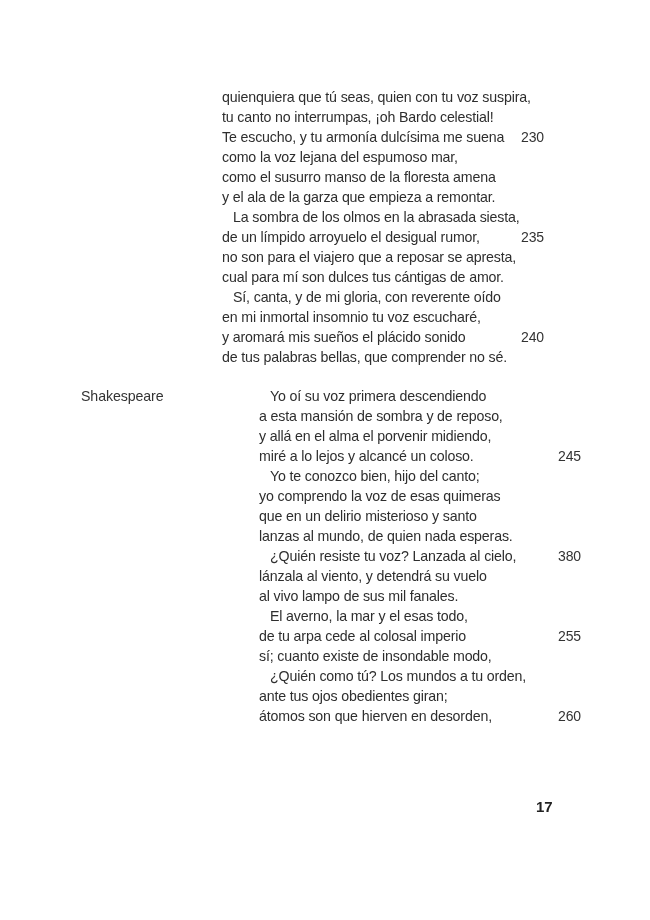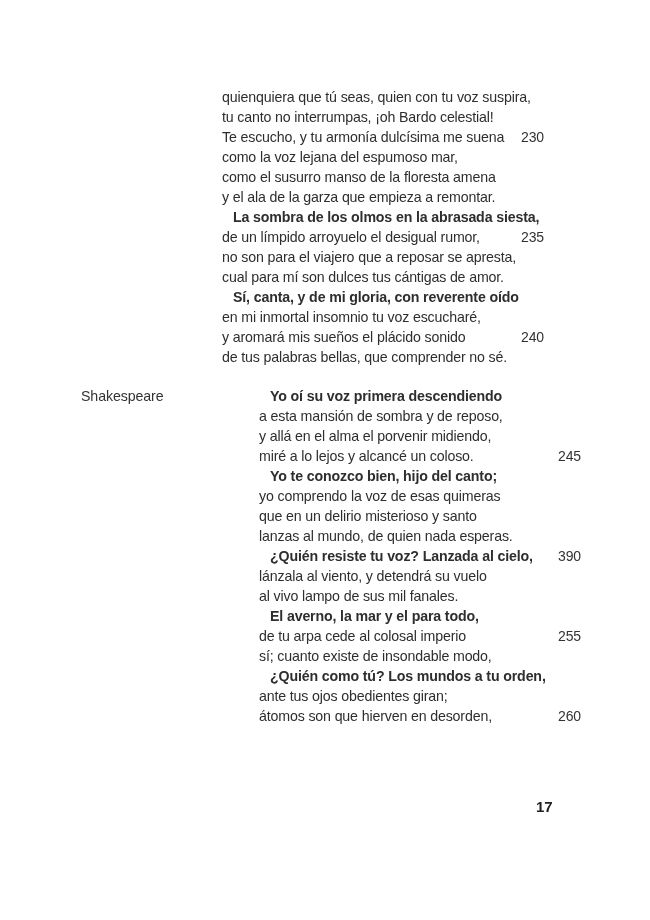--- a/index.html
+++ b/index.html
@@ -35,21 +35,21 @@
     }
     .line {
       position: relative;
       height: 20px;
       line-height: 20px;
       font-size: 14.2px;
       white-space: nowrap;
       letter-spacing: -0.15px;
     }
     .line .txt { display: inline-block; }
-    .line.indent .txt { padding-left: 11px; font-weight: bold; }
+    .line.indent .txt { padding-left: 11px; }
     .line .num {
       position: absolute;
       right: 0;
       top: 0;
       font-size: 14px;
       color: #333;
     }
     .folio {
       position: absolute;
       left: 536px;
@@ -85,24 +85,24 @@
 
   <div class="stanza-block" style="top:386px;margin-left:37px;">
     <div class="line indent"><span class="txt">Yo oí su voz primera descendiendo</span><span class="num"></span></div>
     <div class="line"><span class="txt">a esta mansión de sombra y de reposo,</span><span class="num"></span></div>
     <div class="line"><span class="txt">y allá en el alma el porvenir midiendo,</span><span class="num"></span></div>
     <div class="line"><span class="txt">miré a lo lejos y alcancé un coloso.</span><span class="num">245</span></div>
     <div class="line indent"><span class="txt">Yo te conozco bien, hijo del canto;</span><span class="num"></span></div>
     <div class="line"><span class="txt">yo comprendo la voz de esas quimeras</span><span class="num"></span></div>
     <div class="line"><span class="txt">que en un delirio misterioso y santo</span><span class="num"></span></div>
     <div class="line"><span class="txt">lanzas al mundo, de quien nada esperas.</span><span class="num"></span></div>
-    <div class="line indent"><span class="txt">¿Quién resiste tu voz? Lanzada al cielo,</span><span class="num">390</span></div>
+    <div class="line indent"><span class="txt">¿Quién resiste tu voz? Lanzada al cielo,</span><span class="num">380</span></div>
     <div class="line"><span class="txt">lánzala al viento, y detendrá su vuelo</span><span class="num"></span></div>
     <div class="line"><span class="txt">al vivo lampo de sus mil fanales.</span><span class="num"></span></div>
-    <div class="line indent"><span class="txt">El averno, la mar y el para todo,</span><span class="num"></span></div>
+    <div class="line indent"><span class="txt">El averno, la mar y el esas todo,</span><span class="num"></span></div>
     <div class="line"><span class="txt">de tu arpa cede al colosal imperio</span><span class="num">255</span></div>
     <div class="line"><span class="txt">sí; cuanto existe de insondable modo,</span><span class="num"></span></div>
     <div class="line indent"><span class="txt">¿Quién como tú? Los mundos a tu orden,</span><span class="num"></span></div>
     <div class="line"><span class="txt">ante tus ojos obedientes giran;</span><span class="num"></span></div>
     <div class="line"><span class="txt">átomos son que hierven en desorden,</span><span class="num">260</span></div>
   </div>
 
   <div class="folio">17</div>
 
 </div>

